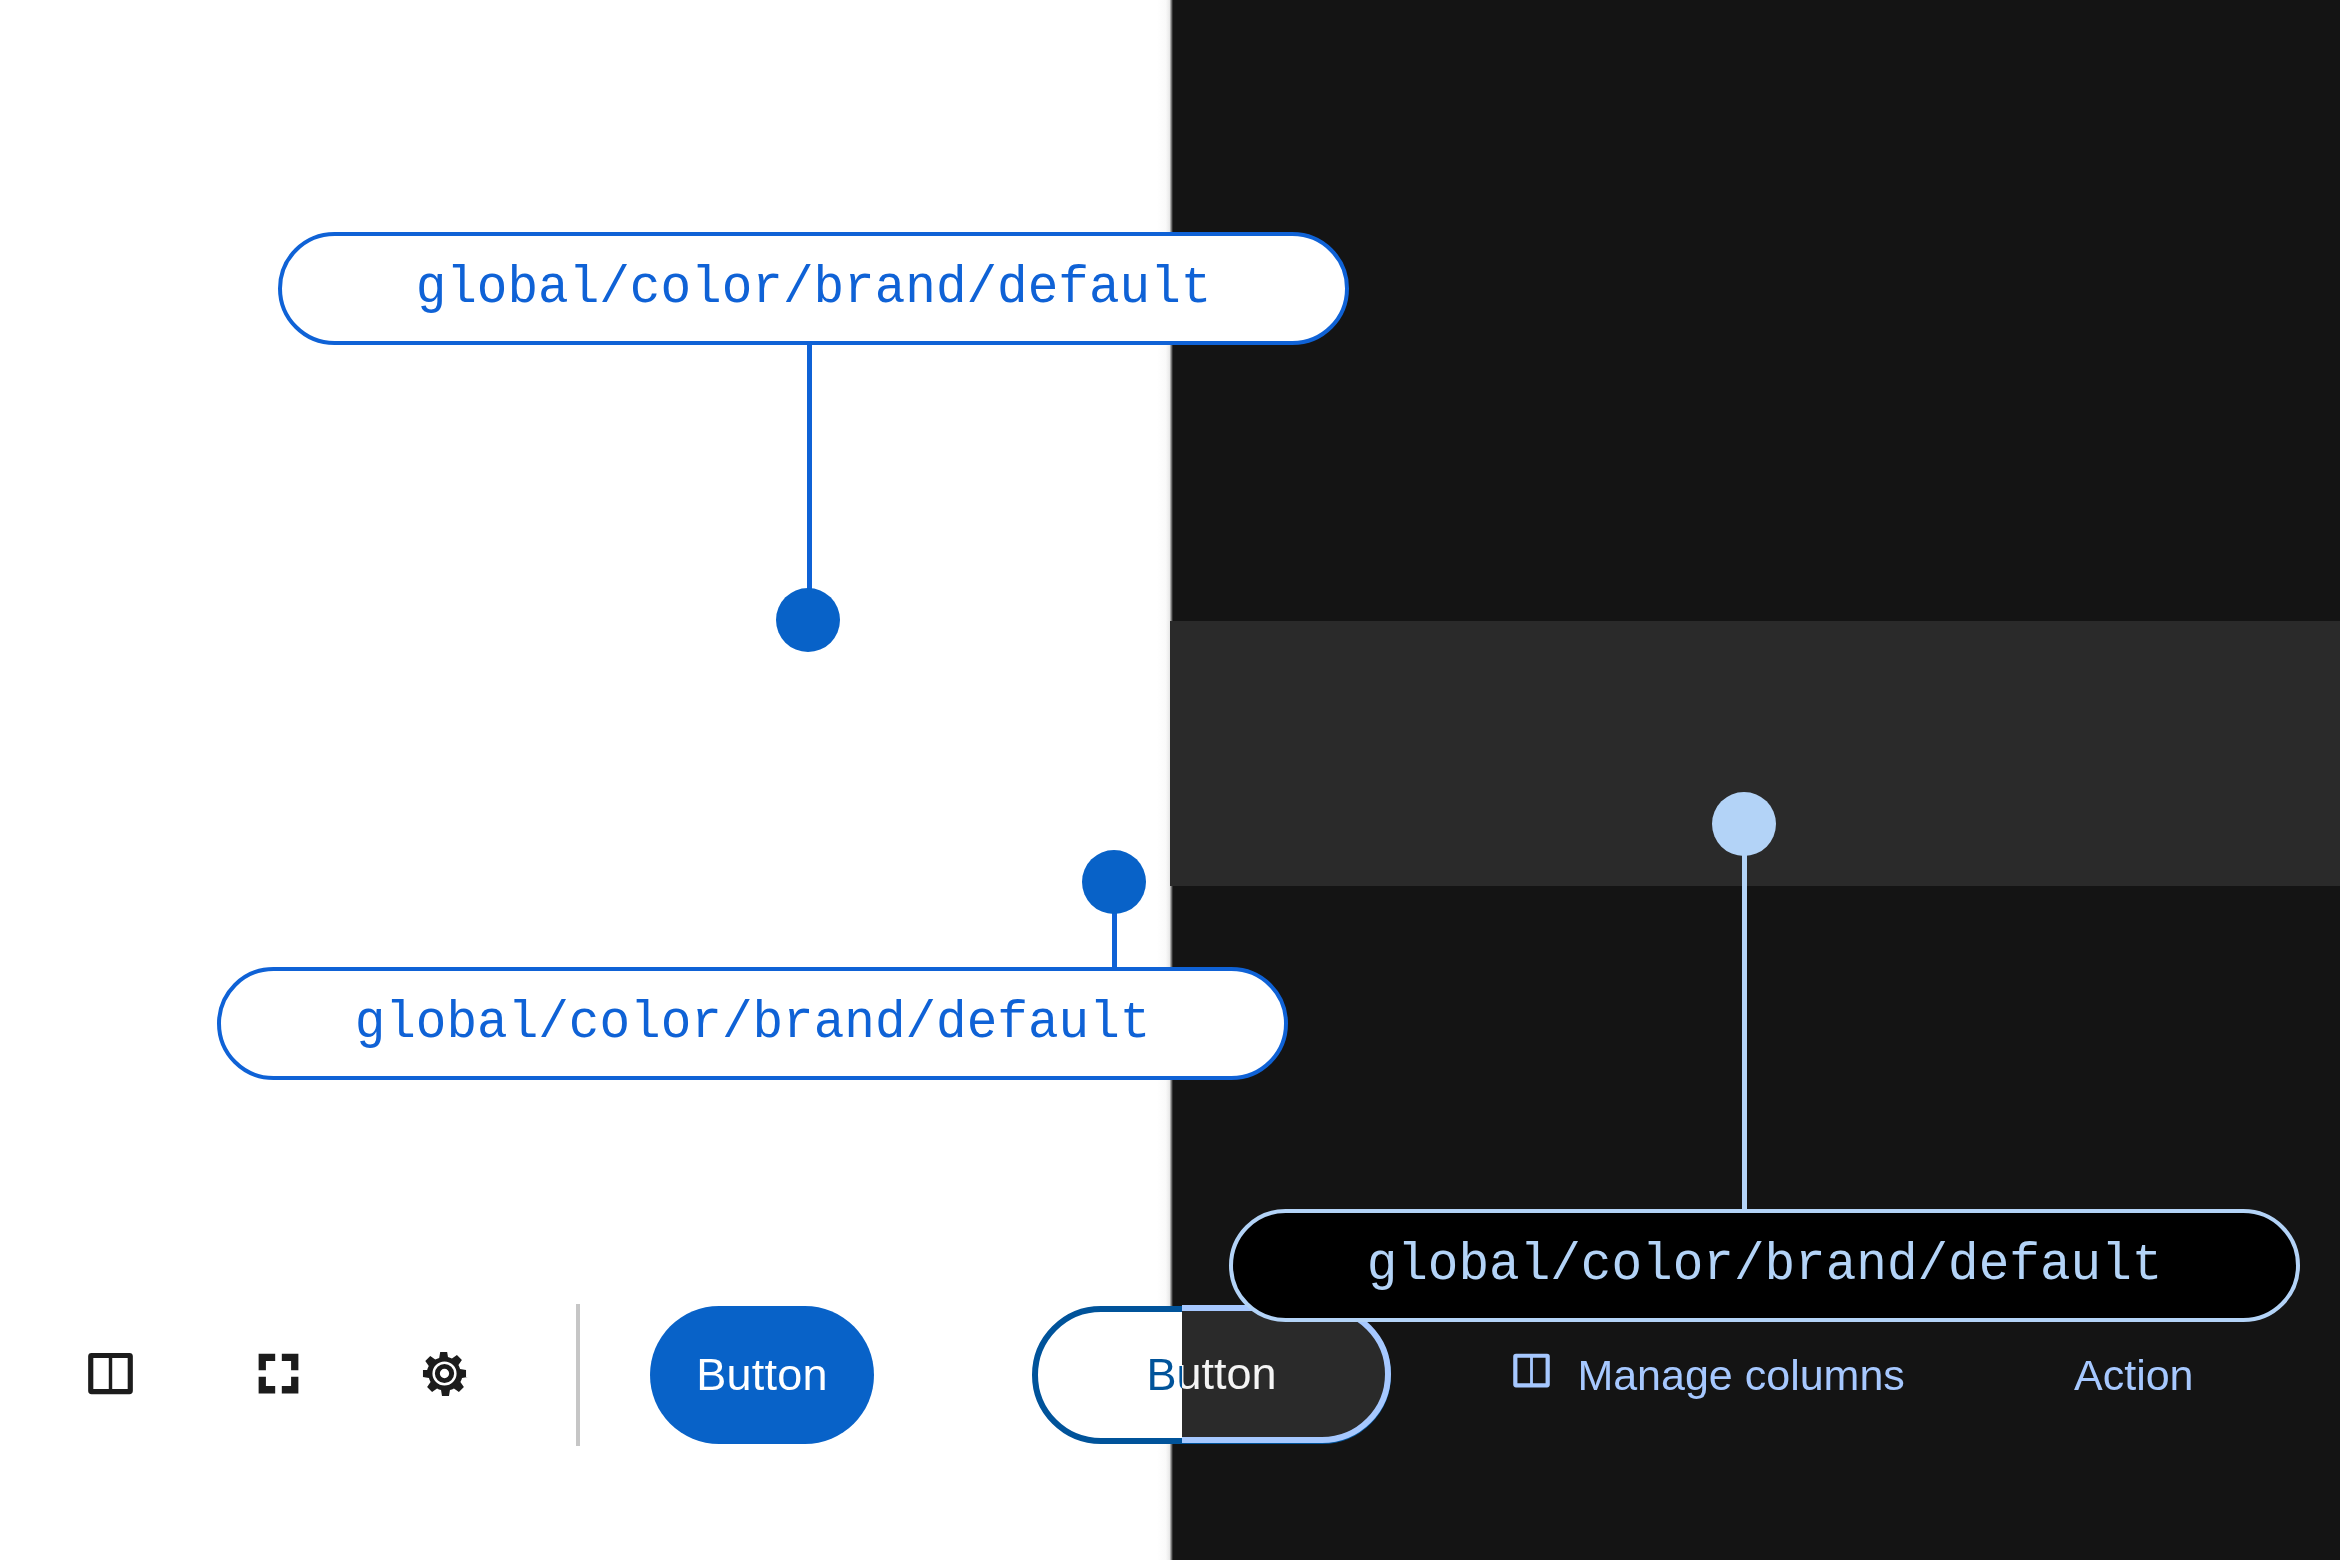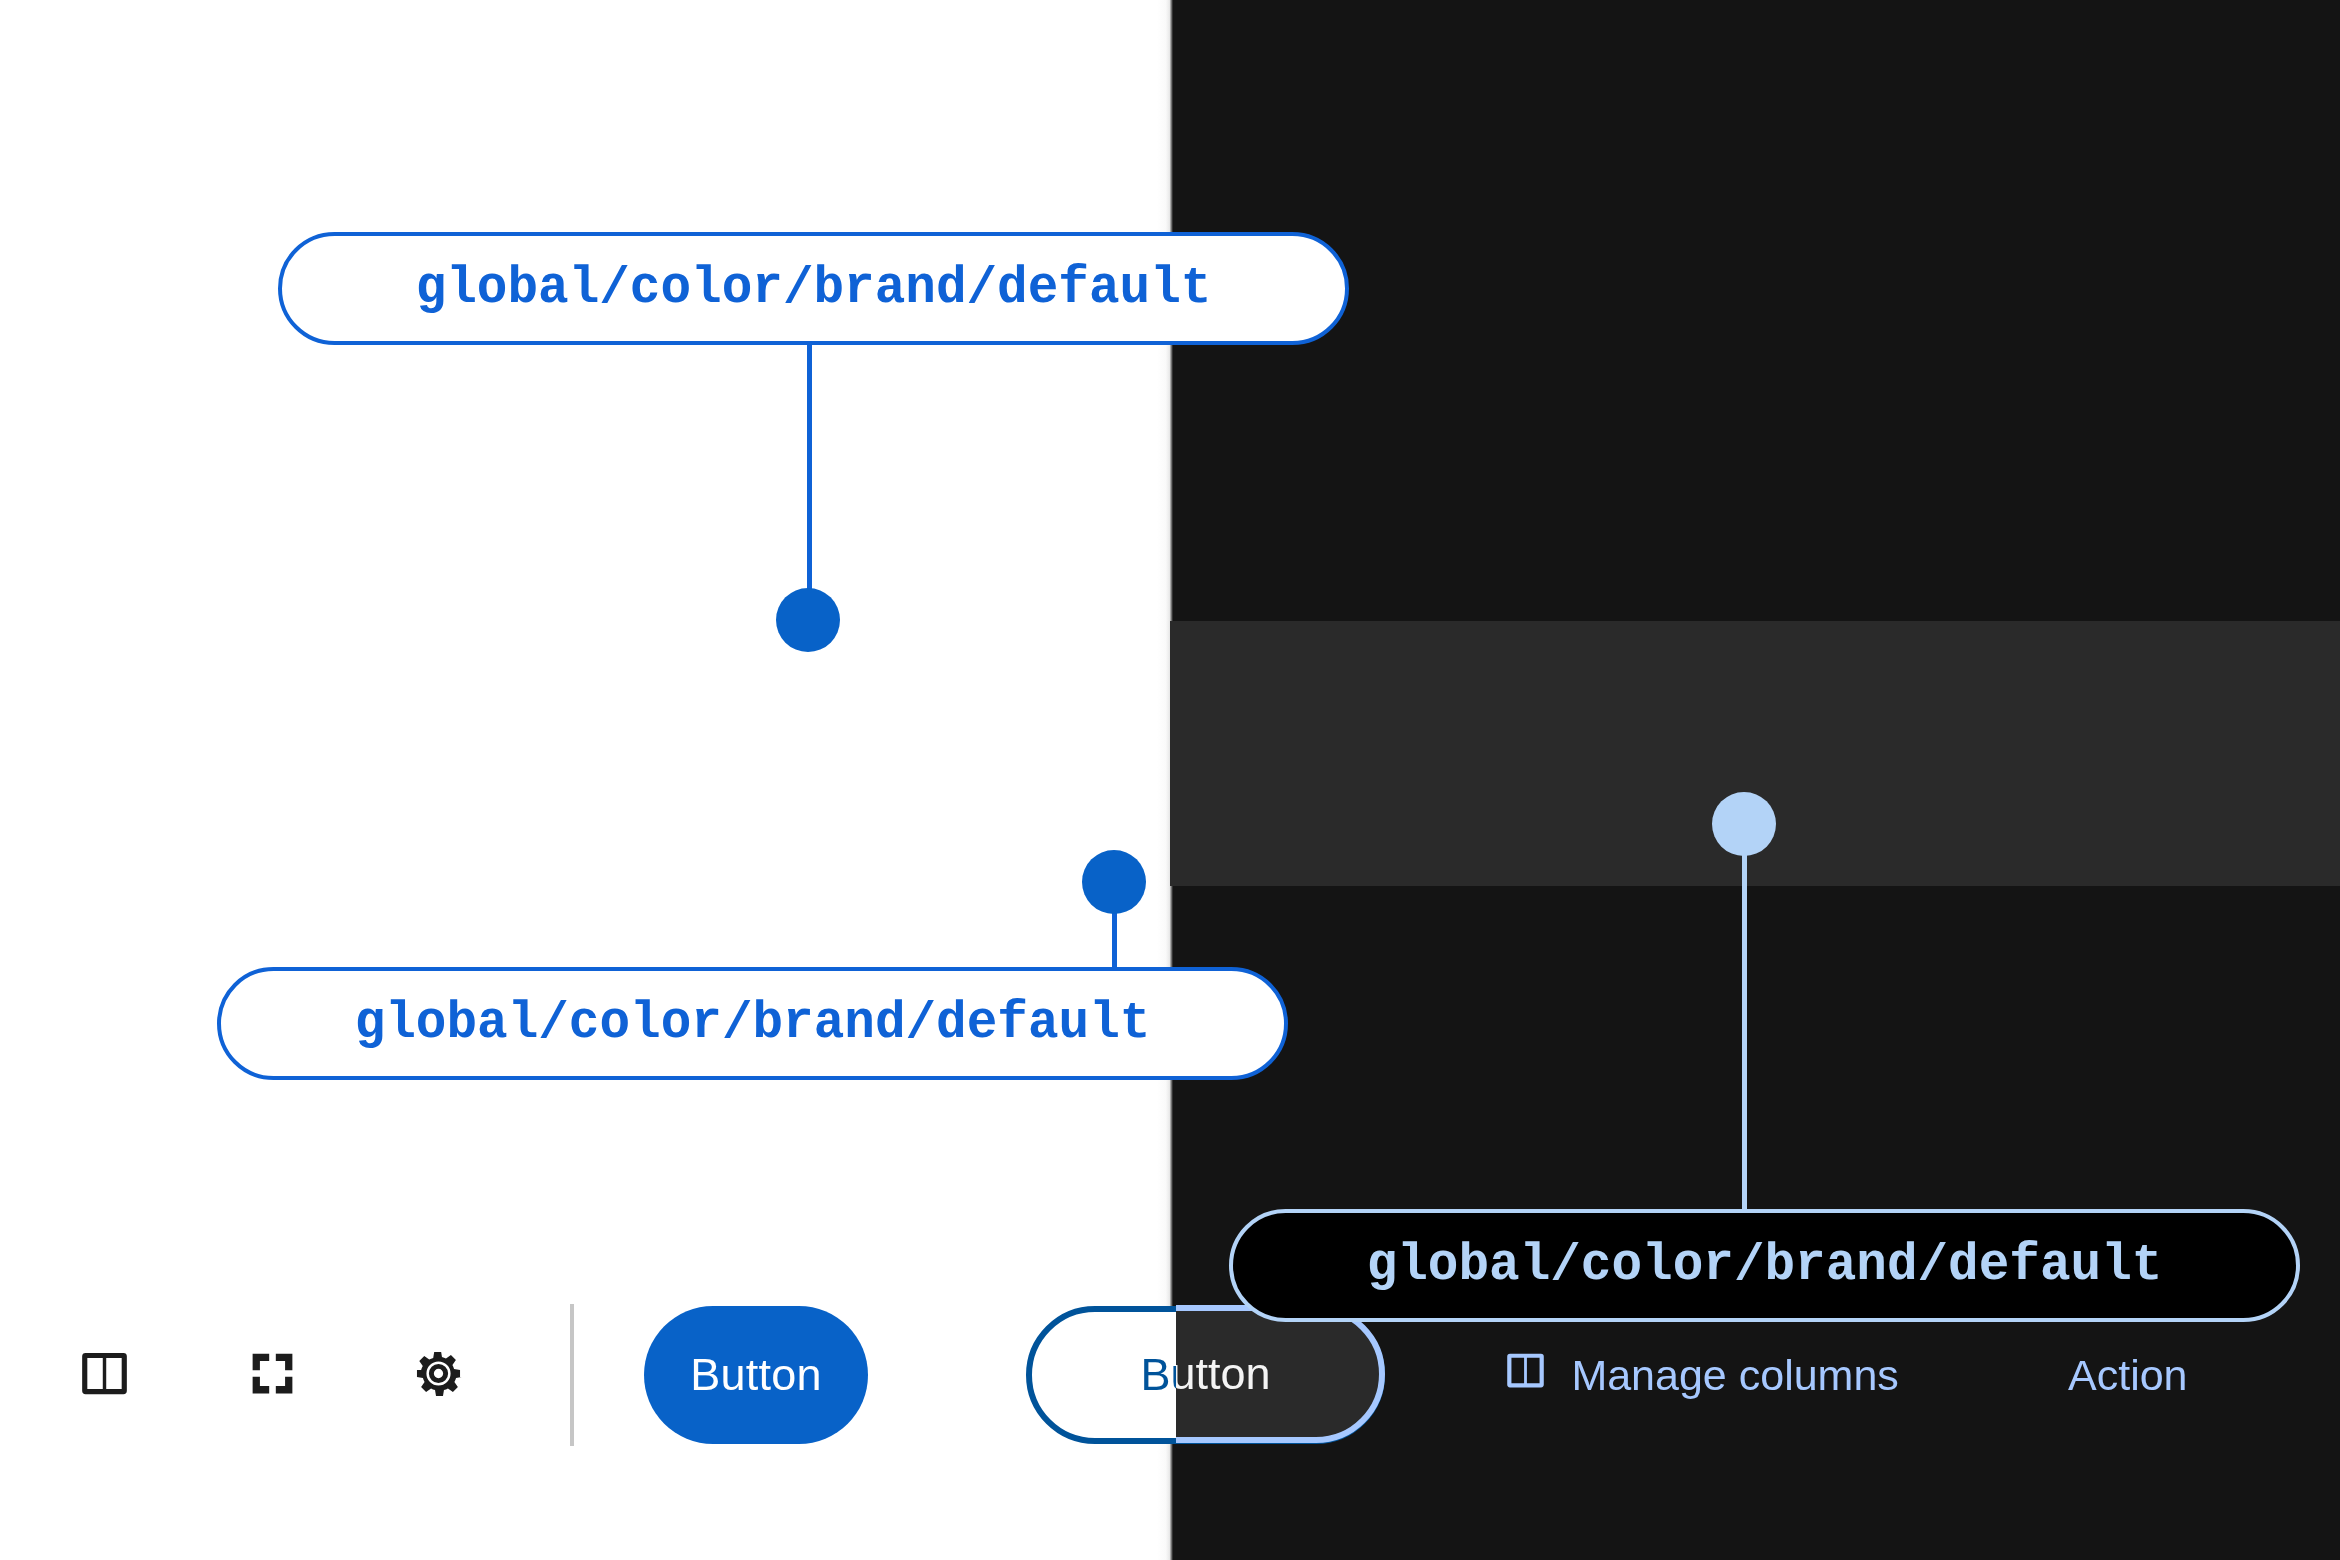--- a/index.html
+++ b/index.html
@@ -42,21 +42,21 @@
     left: 1170px;
     top: 621px;
     width: 1170px;
     height: 265px;
     background: #2a2a2a;
   }
 
   
   .toolbar-row {
     position: absolute;
-    left: 6px;
+    left: 12px;
     top: 621px;
     width: 2196px;
     height: 265px;
   }
 
   
   .icon-btn {
     position: absolute;
     top: 727px;
     width: 55px;
@@ -165,21 +165,20 @@
 
   
   .pill {
     position: absolute;
     display: flex;
     align-items: center;
     justify-content: center;
     box-sizing: border-box;
     font-family: "Liberation Mono", monospace;
     white-space: nowrap;
-    font-weight: bold;
   }
   .pill-light {
     background: #ffffff;
     border: 4.9px solid #0f62d6;
     color: #0f62d6;
   }
   .pill-dark {
     background: #000000;
     border: 4.9px solid #b3d3f7;
     color: #b3d3f7;

